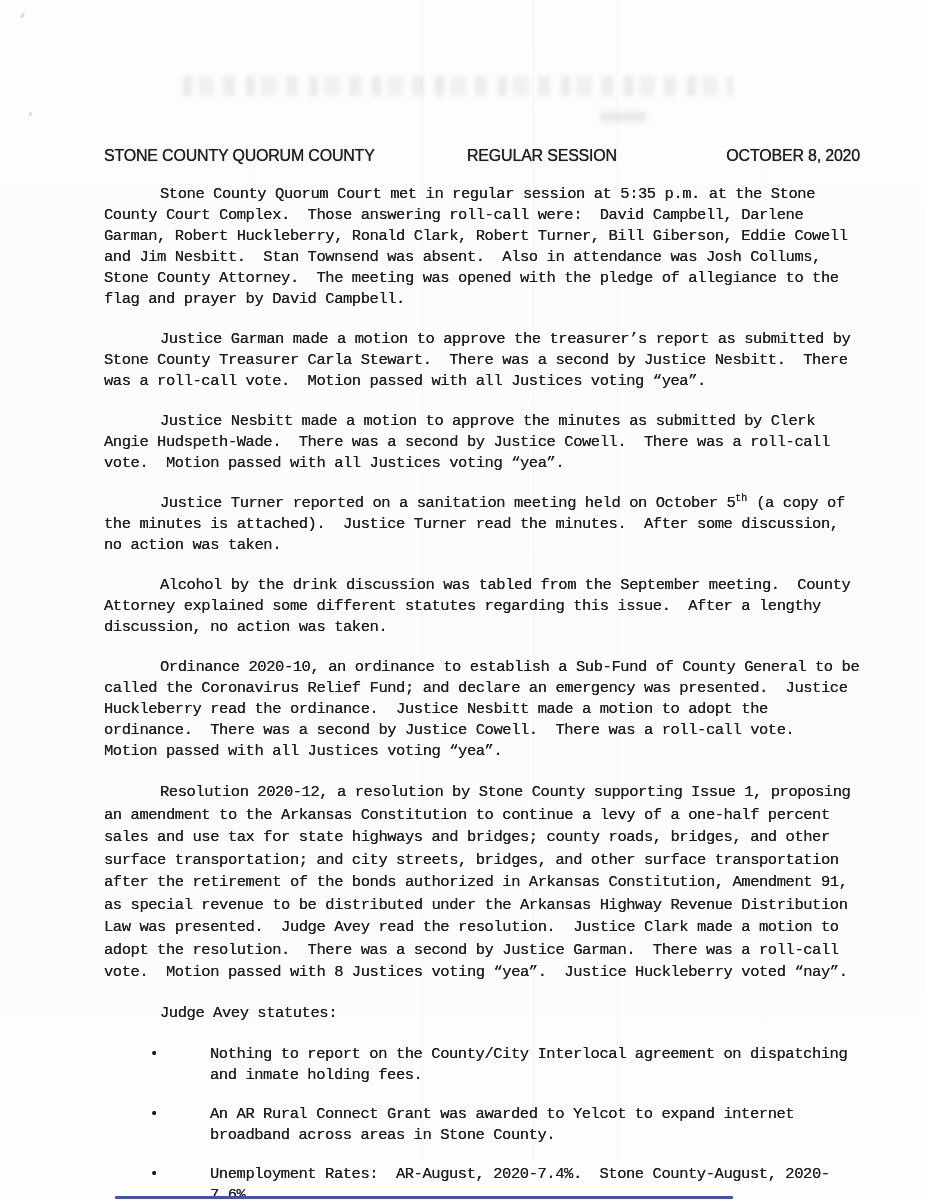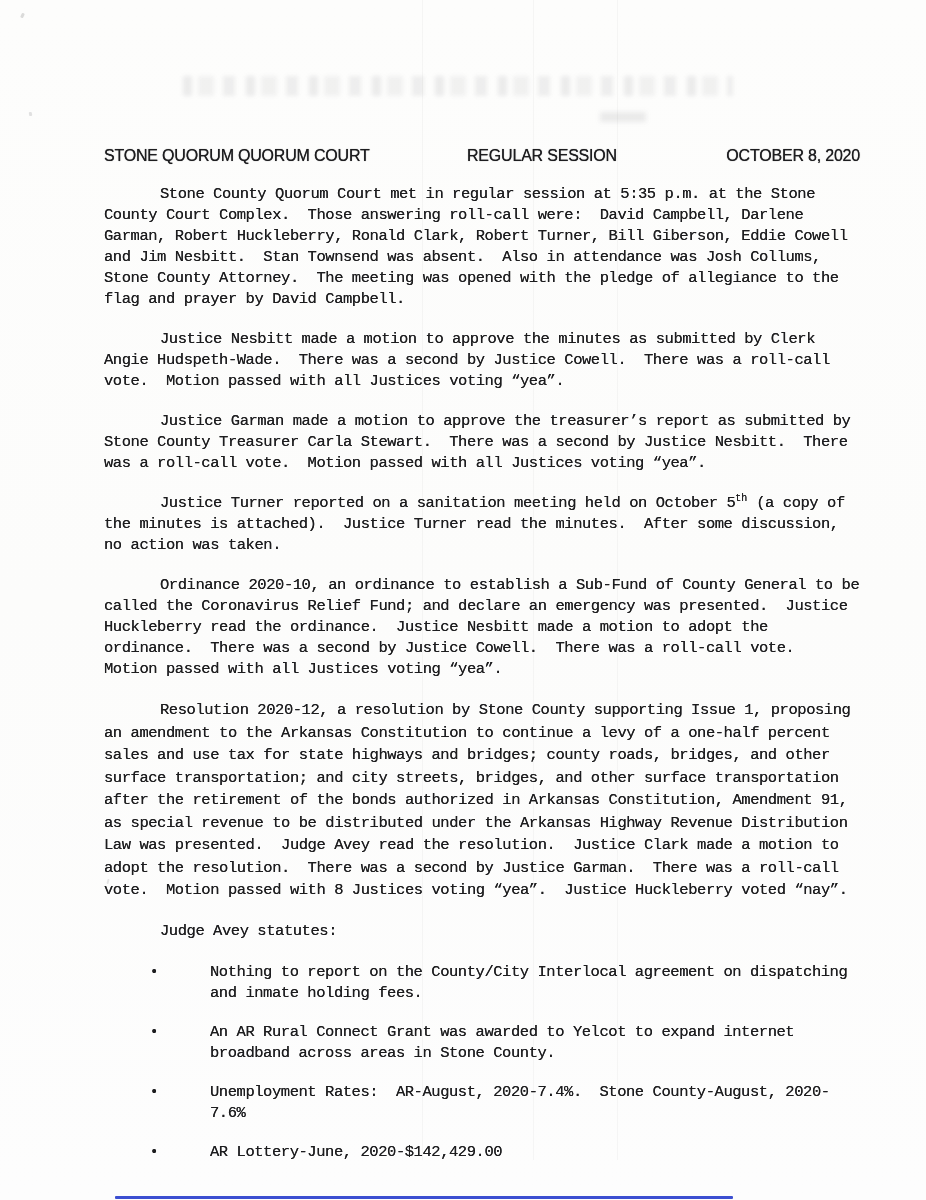--- a/index.html
+++ b/index.html
@@ -84,30 +84,31 @@
   <div class="ghost-band"></div>
   <div class="ghost-blob"></div>
   <div class="vline vline-1"></div>
   <div class="vline vline-2"></div>
   <div class="vline vline-3"></div>
   <div class="speck speck-1"></div>
   <div class="speck speck-2"></div>
   <div class="speck speck-3"></div>
 
   <header class="doc-header">
-    <span class="h-left">STONE QUORUM QUORUM COURT</span>
+    <span class="h-left">STONE COUNTY QUORUM COUNTY</span>
     <span class="h-center">REGULAR SESSION</span>
     <span class="h-right">OCTOBER 8, 2020</span>
   </header>
 
   <main class="doc-body">
     <p>Stone County Quorum Court met in regular session at 5:35 p.m. at the Stone County Court Complex.  Those answering roll-call were:  David Campbell, Darlene Garman, Robert Huckleberry, Ronald Clark, Robert Turner, Bill Giberson, Eddie Cowell and Jim Nesbitt.  Stan Townsend was absent.  Also in attendance was Josh Collums, Stone County Attorney.  The meeting was opened with the pledge of allegiance to the flag and prayer by David Campbell.</p>
+    <p>Justice Garman made a motion to approve the treasurer’s report as submitted by Stone County Treasurer Carla Stewart.  There was a second by Justice Nesbitt.  There was a roll-call vote.  Motion passed with all Justices voting “yea”.</p>
     <p>Justice Nesbitt made a motion to approve the minutes as submitted by Clerk Angie Hudspeth-Wade.  There was a second by Justice Cowell.  There was a roll-call vote.  Motion passed with all Justices voting “yea”.</p>
-    <p>Justice Garman made a motion to approve the treasurer’s report as submitted by Stone County Treasurer Carla Stewart.  There was a second by Justice Nesbitt.  There was a roll-call vote.  Motion passed with all Justices voting “yea”.</p>
     <p><span>Justice Turner reported on a sanitation meeting held on October 5</span><sup class="ord">th</sup><span> (a copy of the minutes is attached).  Justice Turner read the minutes.  After some discussion, no action was taken.</span></p>
+    <p>Alcohol by the drink discussion was tabled from the September meeting.  County Attorney explained some different statutes regarding this issue.  After a lengthy discussion, no action was taken.</p>
     <p>Ordinance 2020-10, an ordinance to establish a Sub-Fund of County General to be called the Coronavirus Relief Fund; and declare an emergency was presented.  Justice Huckleberry read the ordinance.  Justice Nesbitt made a motion to adopt the ordinance.  There was a second by Justice Cowell.  There was a roll-call vote.  Motion passed with all Justices voting “yea”.</p>
     <p class="resolution">Resolution 2020-12, a resolution by Stone County supporting Issue 1, proposing an amendment to the Arkansas Constitution to continue a levy of a one-half percent sales and use tax for state highways and bridges; county roads, bridges, and other surface transportation; and city streets, bridges, and other surface transportation after the retirement of the bonds authorized in Arkansas Constitution, Amendment 91, as special revenue to be distributed under the Arkansas Highway Revenue Distribution Law was presented.  Judge Avey read the resolution.  Justice Clark made a motion to adopt the resolution.  There was a second by Justice Garman.  There was a roll-call vote.  Motion passed with 8 Justices voting “yea”.  Justice Huckleberry voted “nay”.</p>
     <p class="announce">Judge Avey statutes:</p>
 
     <ul class="announce-list">
       <li>
         <span class="bullet">•</span>
         <span class="li-text">Nothing to report on the County/City Interlocal agreement on dispatching and inmate holding fees.</span>
       </li>
       <li>

